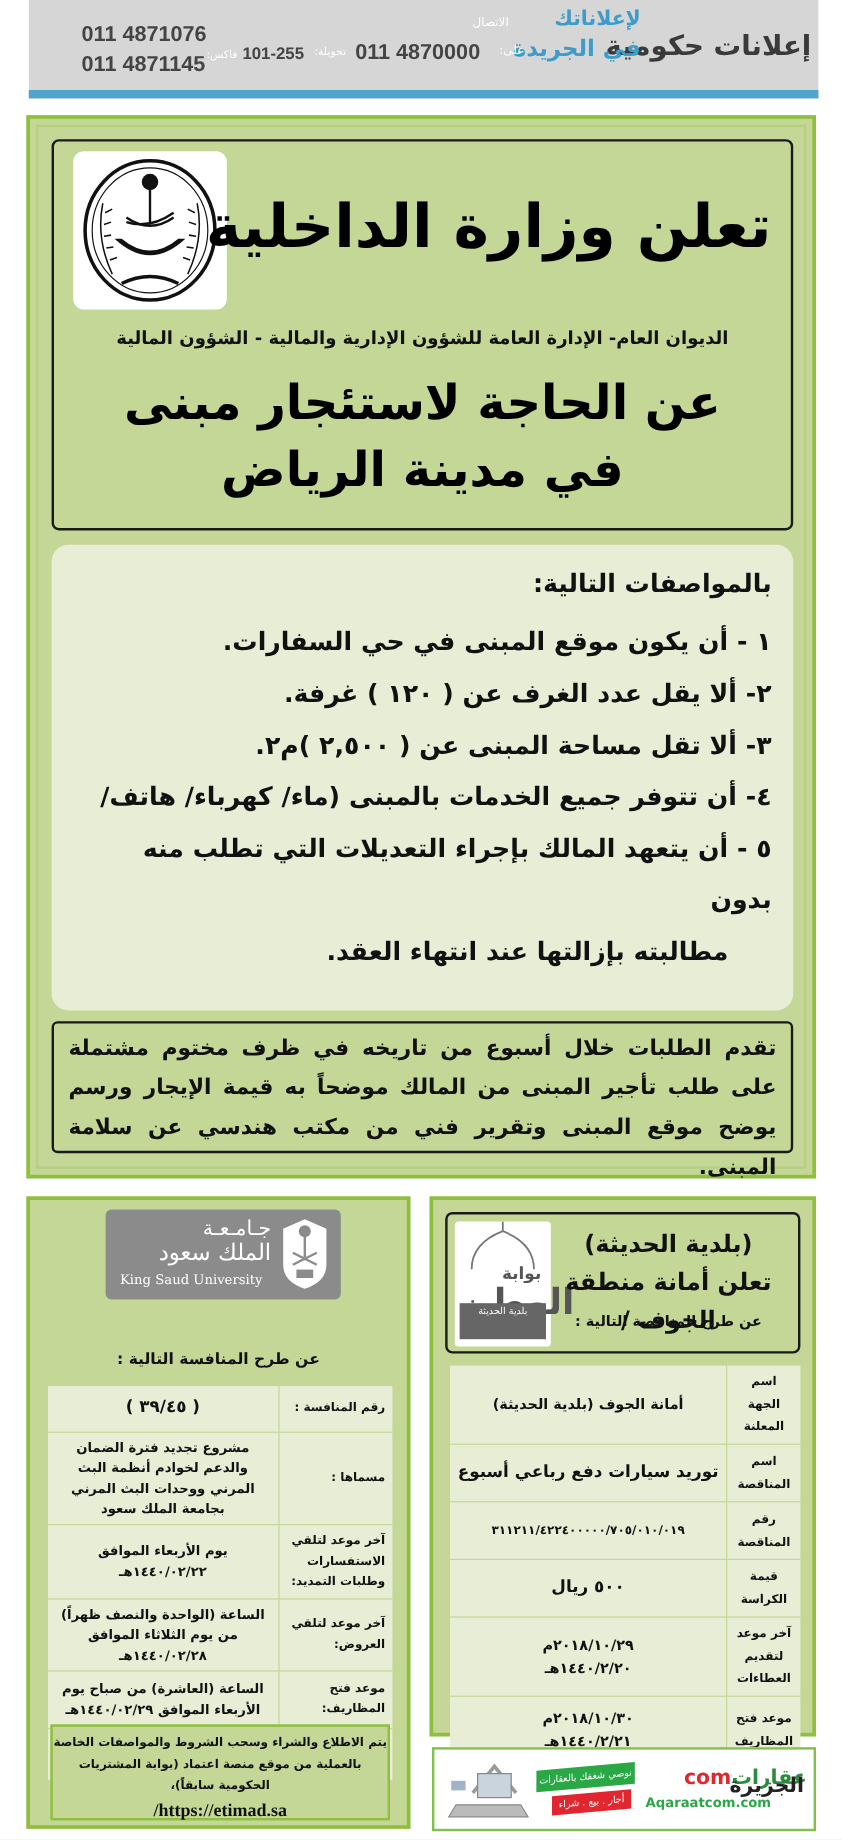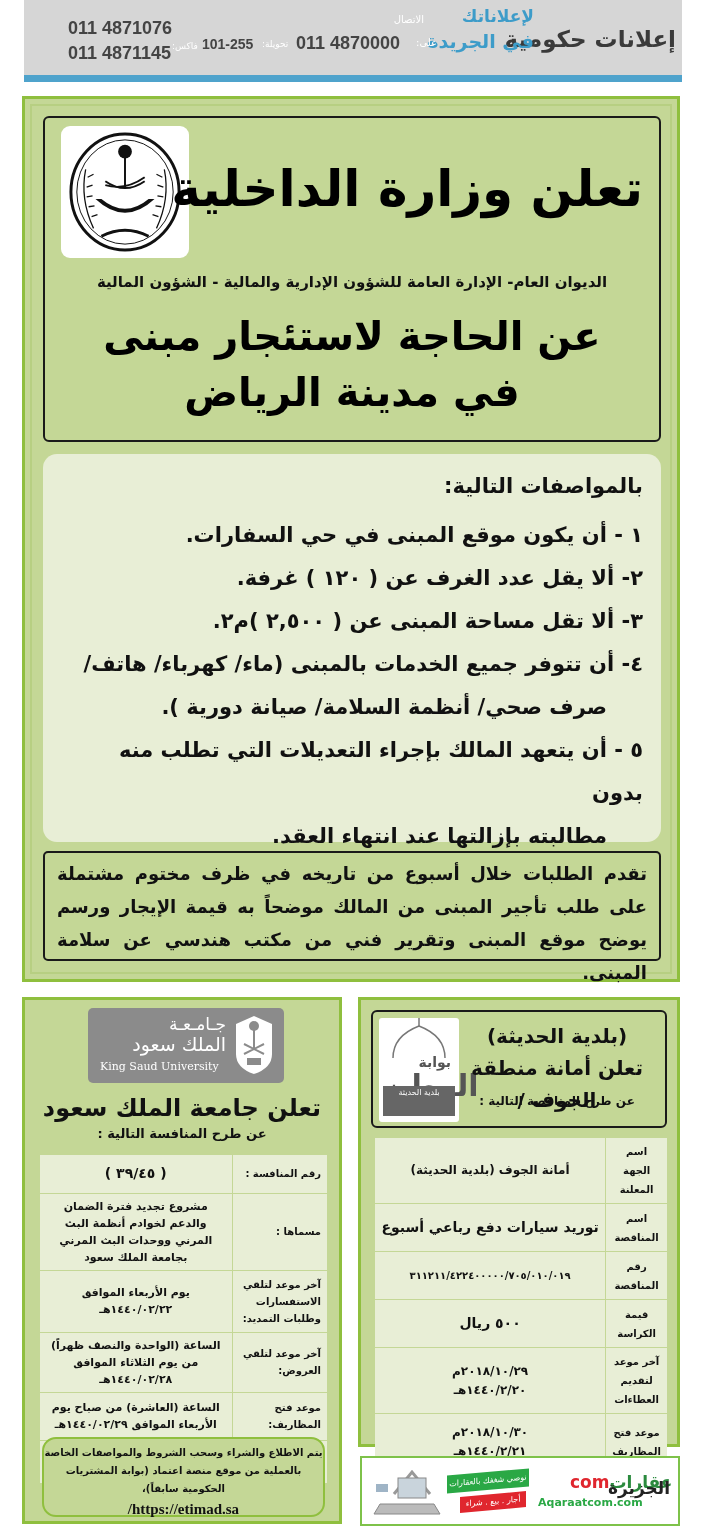--- a/index.html
+++ b/index.html
@@ -103,21 +103,21 @@
     border-collapse: collapse; background: #e8eed6; direction: rtl;
   }
   .ksu-table td {
     border-bottom: 1px solid #c4d796; padding: 4px 6px; vertical-align: middle;
     font-size: 11px; font-weight: bold; line-height: 17px; text-align: center;
   }
   .ksu-table td.lbl { width: 95px; border-left: 1px solid #c4d796; text-align: right; font-size: 10px; }
   .ksu-table td.big { font-size: 14px; }
   .ksu-note {
     position: absolute; left: 17px; top: 437px; width: 283px; height: 80px;
-    border: 2px solid #8fbf3e; border-radius: 14px; background: #c4d796;
+    border: 2px solid #8fbf3e; border-radius: 0; background: #c4d796;
     text-align: center; direction: rtl; padding-top: 5px;
     font-size: 10px; font-weight: bold; line-height: 18px;
   }
   .ksu-note .url { font-family: "Liberation Serif", serif; font-size: 15px; direction: ltr; display: block; margin-top: 2px; }
 
   
   .jouf-ad {
     position: absolute; left: 358px; top: 997px; width: 322px; height: 450px;
     background: #c4d796; border: 3px solid #8fbf3e;
   }
@@ -225,21 +225,20 @@
         <span>١ - أن يكون موقع المبنى في حي السفارات.</span>
       </div>
       <div class="spec-item">
         <span>٢- ألا يقل عدد الغرف عن ( ١٢٠ ) غرفة.</span>
       </div>
       <div class="spec-item">
         <span>٣- ألا تقل مساحة المبنى عن ( ٢,٥٠٠ )م٢.</span>
       </div>
       <div class="spec-item">
         <span>٤- أن تتوفر جميع الخدمات بالمبنى (ماء/ كهرباء/ هاتف/</span>
-        <span class="cont">صرف صحي/ أنظمة السلامة/ صيانة دورية ).</span>
       </div>
       <div class="spec-item">
         <span>٥ - أن يتعهد المالك بإجراء التعديلات التي تطلب منه بدون</span>
         <span class="cont">مطالبته بإزالتها عند انتهاء العقد.</span>
       </div>
     </div>
   </div>
 
   <div class="note-box">تقدم الطلبات خلال أسبوع من تاريخه في ظرف مختوم مشتملة على طلب تأجير المبنى من المالك موضحاً به قيمة الإيجار ورسم يوضح موقع المبنى وتقرير فني من مكتب هندسي عن سلامة المبنى.</div>
 </div>
@@ -250,21 +249,20 @@
     <div class="ar2">الملك سعود</div>
     <div class="en">King Saud University</div>
     <svg class="shield" viewBox="0 0 44 62">
       <path d="M4 10 L22 2 L40 10 L40 40 Q40 54 22 60 Q4 54 4 40 Z" fill="#fff"></path>
       <line x1="22" y1="10" x2="22" y2="34" stroke="#8b8b8b" stroke-width="2"></line>
       <circle cx="22" cy="12" r="5" fill="#8b8b8b"></circle>
       <path d="M12 30 L32 40 M32 30 L12 40" stroke="#8b8b8b" stroke-width="2"></path>
       <rect x="15" y="44" width="14" height="7" fill="#8b8b8b"></rect>
     </svg>
   </div>
-  <div class="ksu-title">تعلن جامعة الملك سعود</div>
   <div class="ksu-sub">عن طرح المنافسة التالية :</div>
 
   <table class="ksu-table">
     <tbody>
         <tr style="height:38px">
       <td class="lbl">رقم المنافسة :</td>
       <td class="big">( ٣٩/٤٥ )</td>
     </tr>
     <tr style="height:68px">
       <td class="lbl">مسماها :</td>

